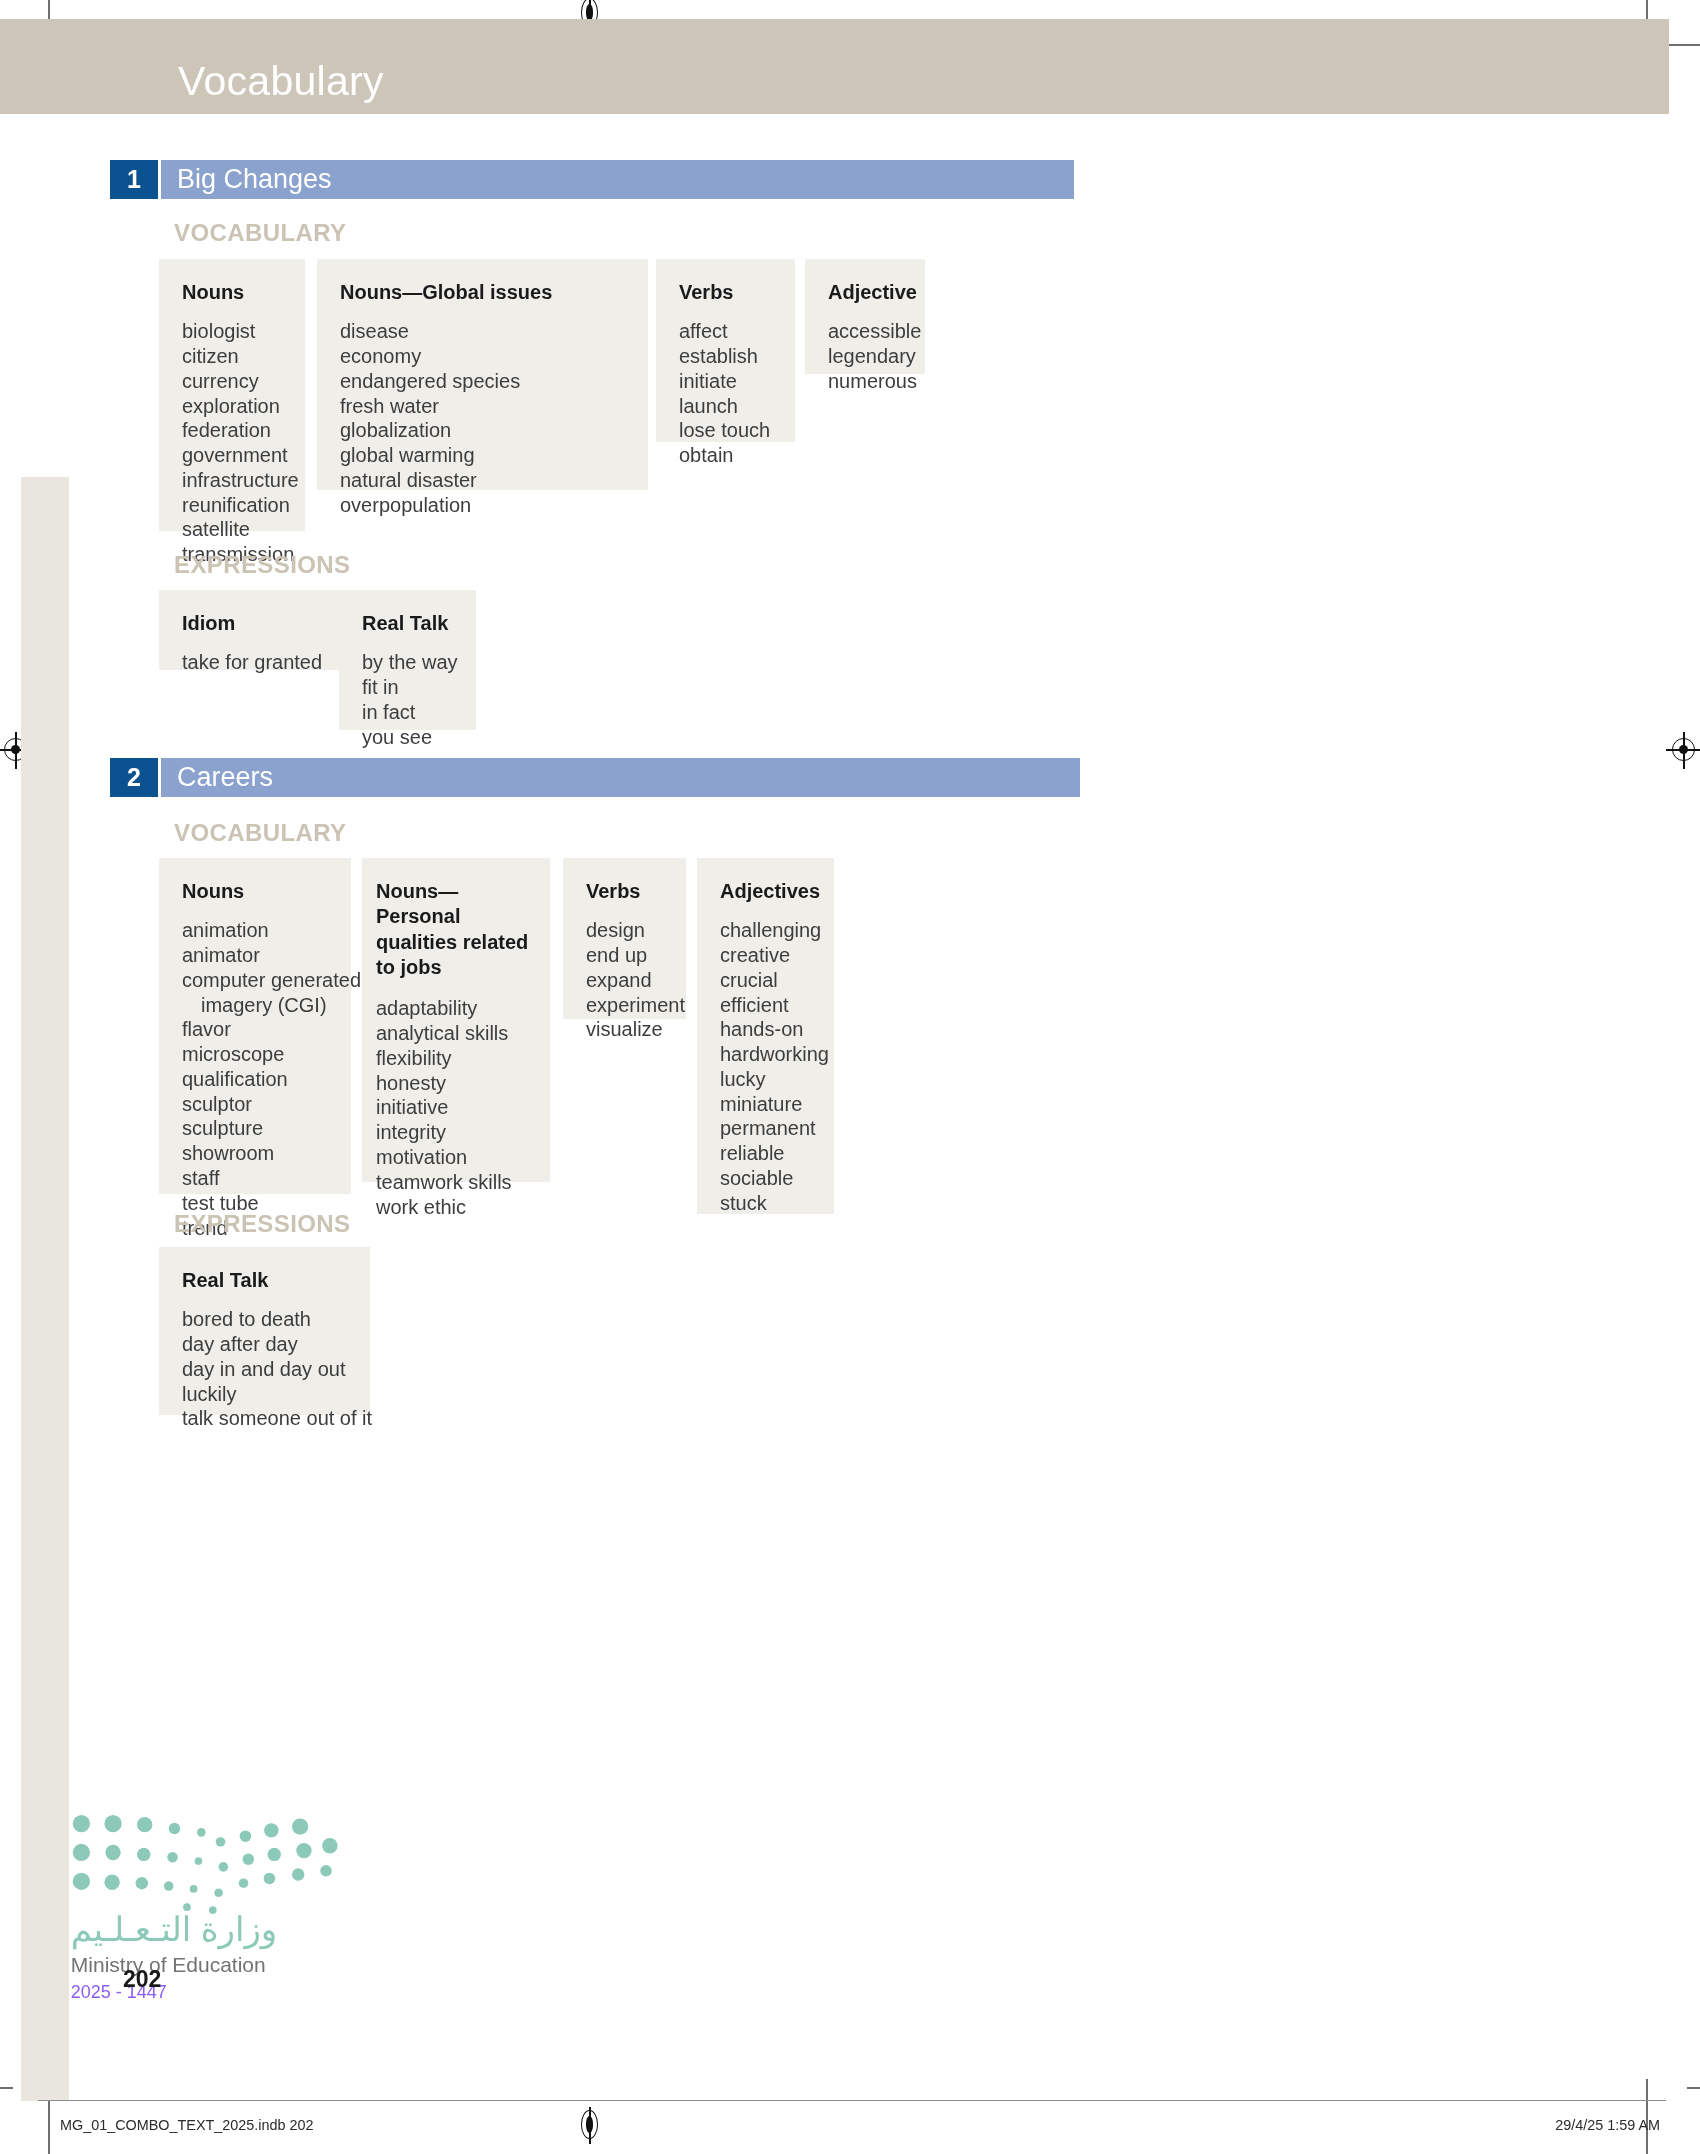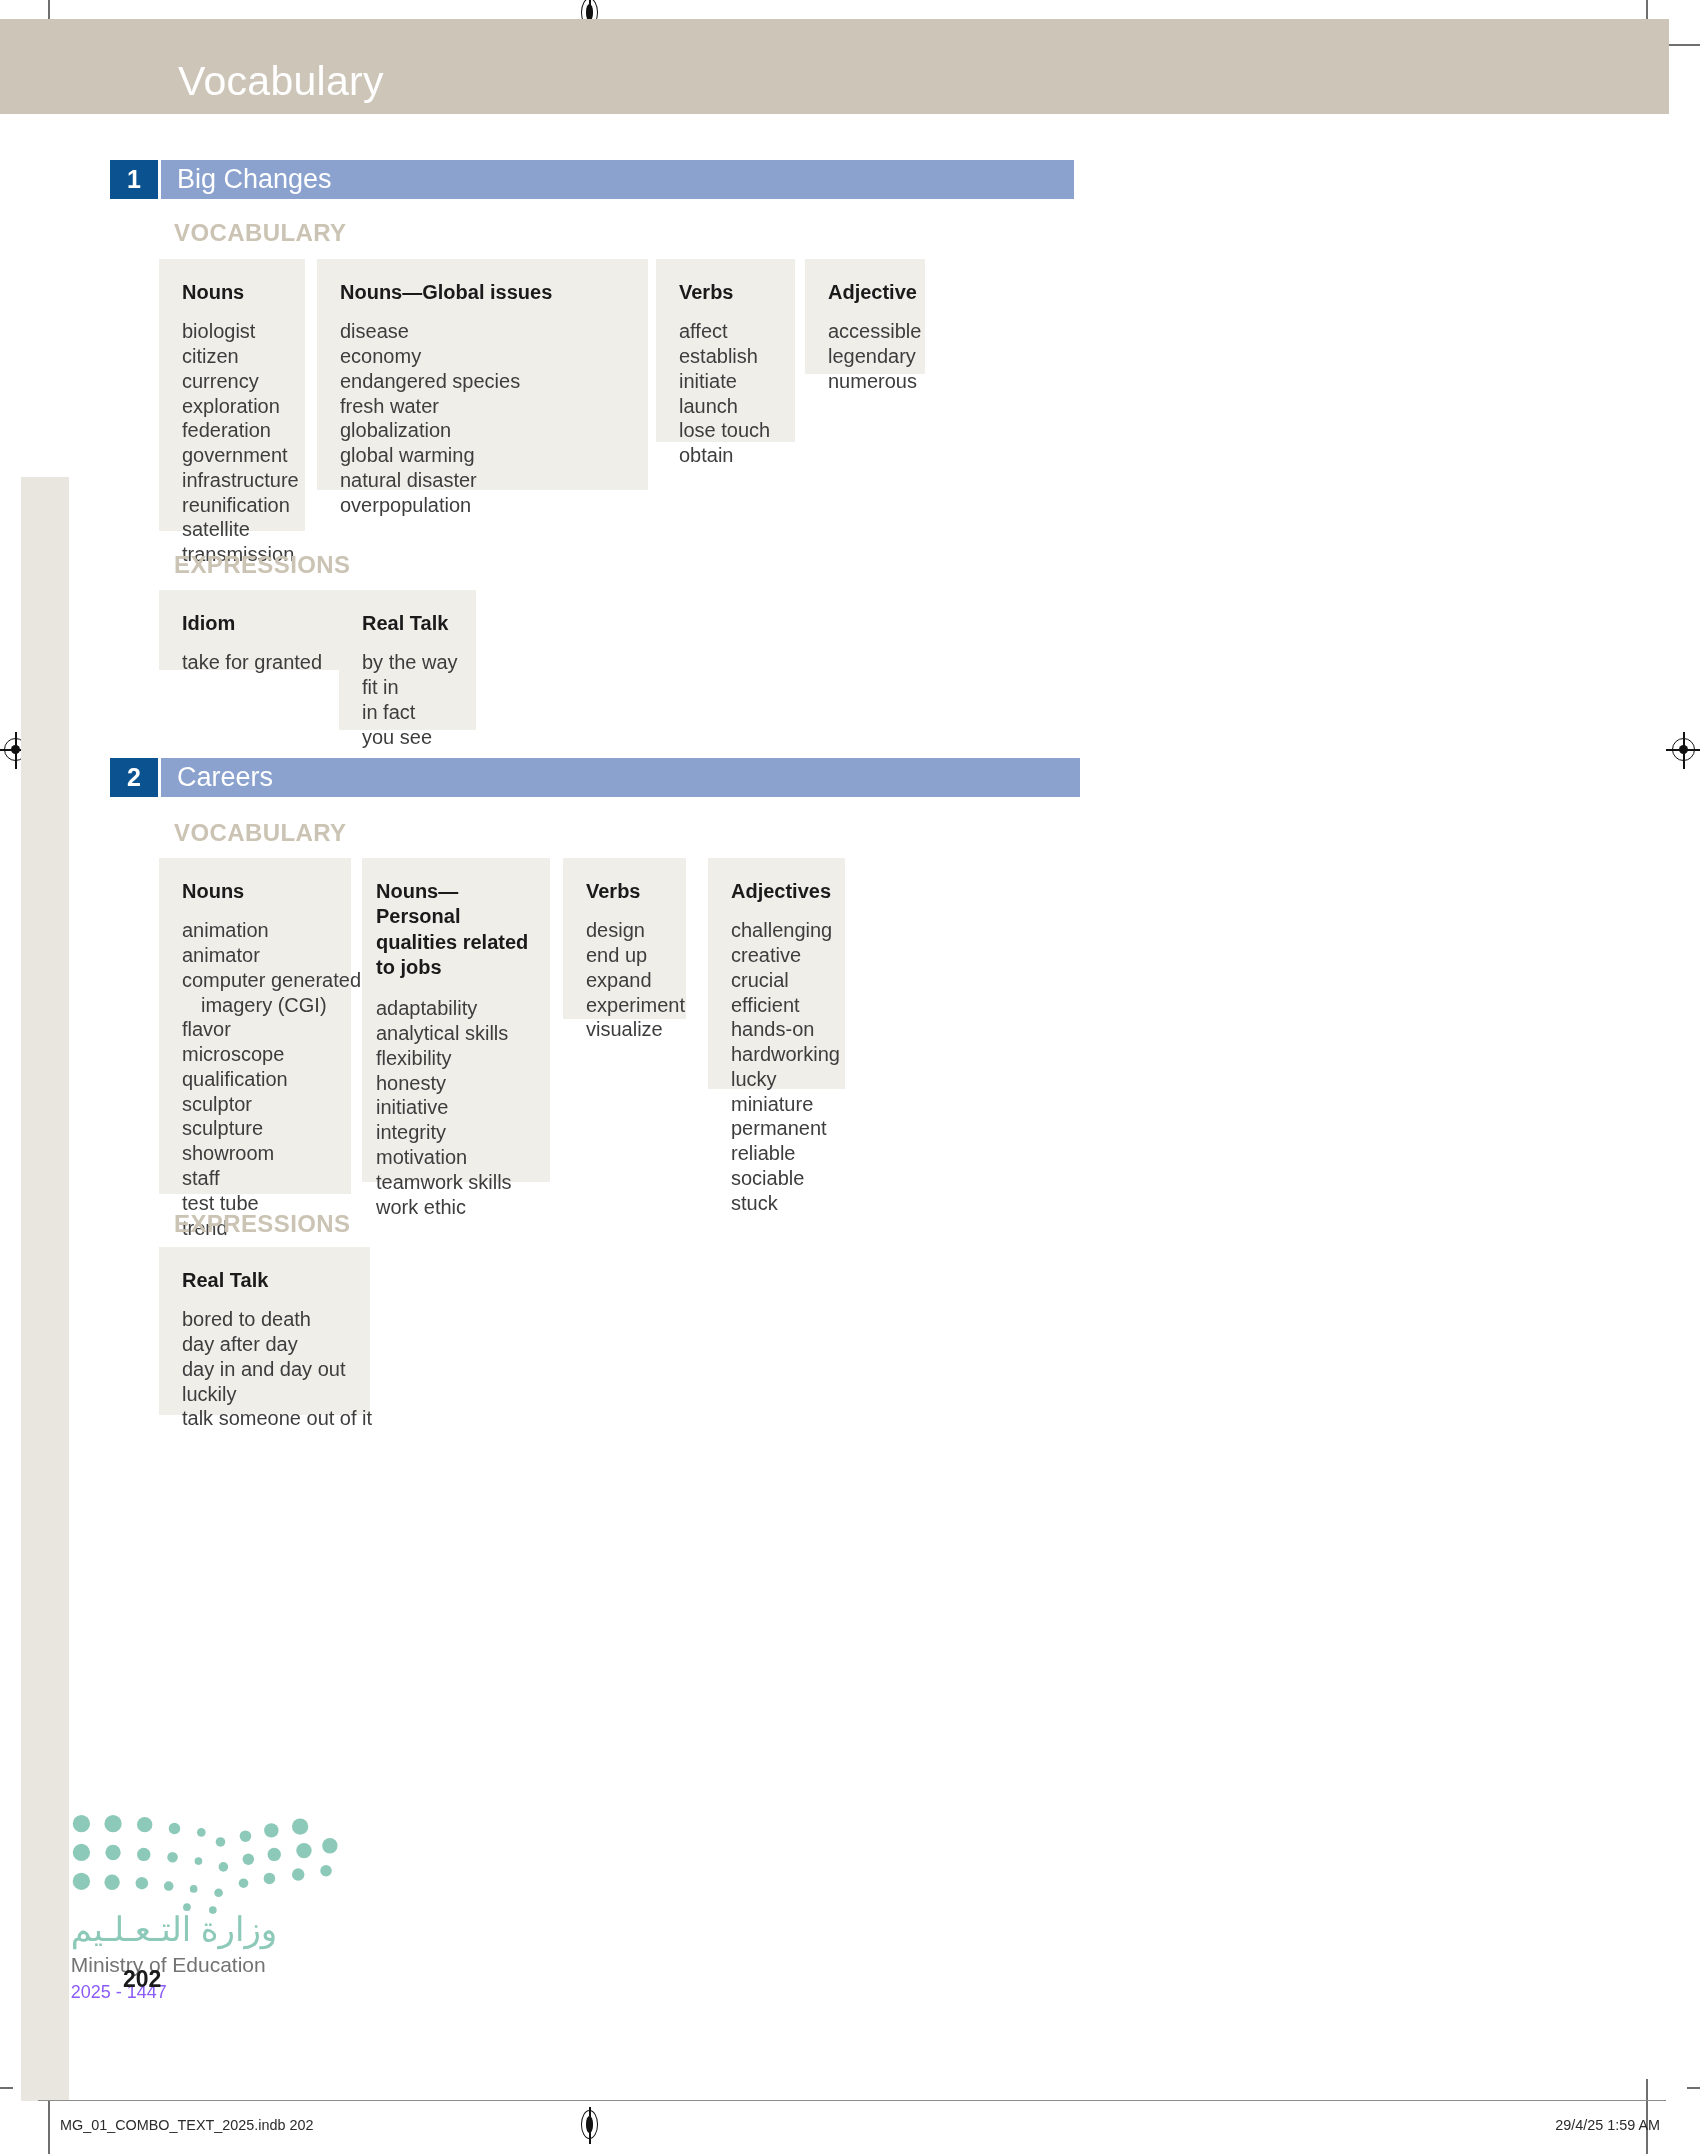--- a/index.html
+++ b/index.html
@@ -413,21 +413,21 @@
     <div class="wordcol">
       <span class="word">design</span>
       <span class="word">end up</span>
       <span class="word">expand</span>
       <span class="word">experiment</span>
       <span class="word">visualize</span>
     </div>
   </div>
 </div>
 
-<div class="vbox" style="left:697px;top:858px;width:137px;height:231px;margin-left:11px;">
+<div class="vbox" style="left:697px;top:858px;width:137px;height:356px;">
   <h4>Adjectives</h4>
   <div class="wordcols">
     <div class="wordcol">
       <span class="word">challenging</span>
       <span class="word">creative</span>
       <span class="word">crucial</span>
       <span class="word">efficient</span>
       <span class="word">hands-on</span>
       <span class="word">hardworking</span>
       <span class="word">lucky</span>

